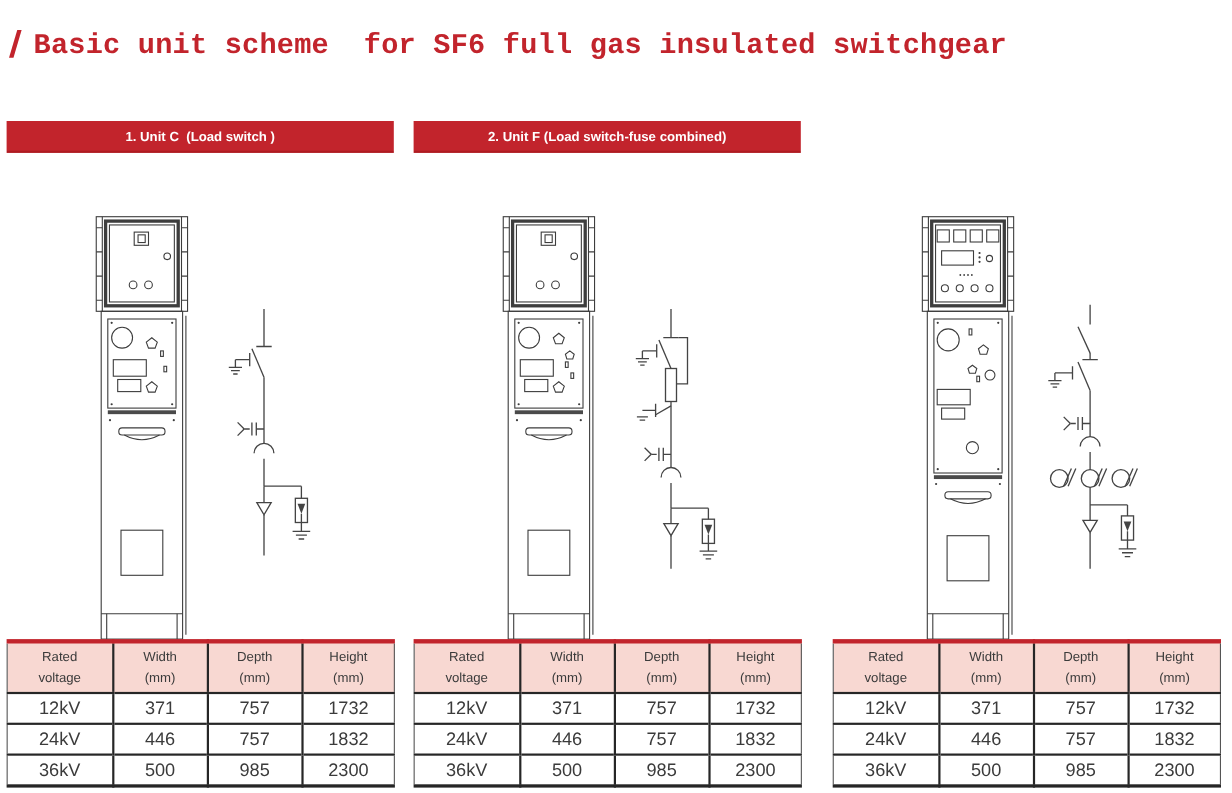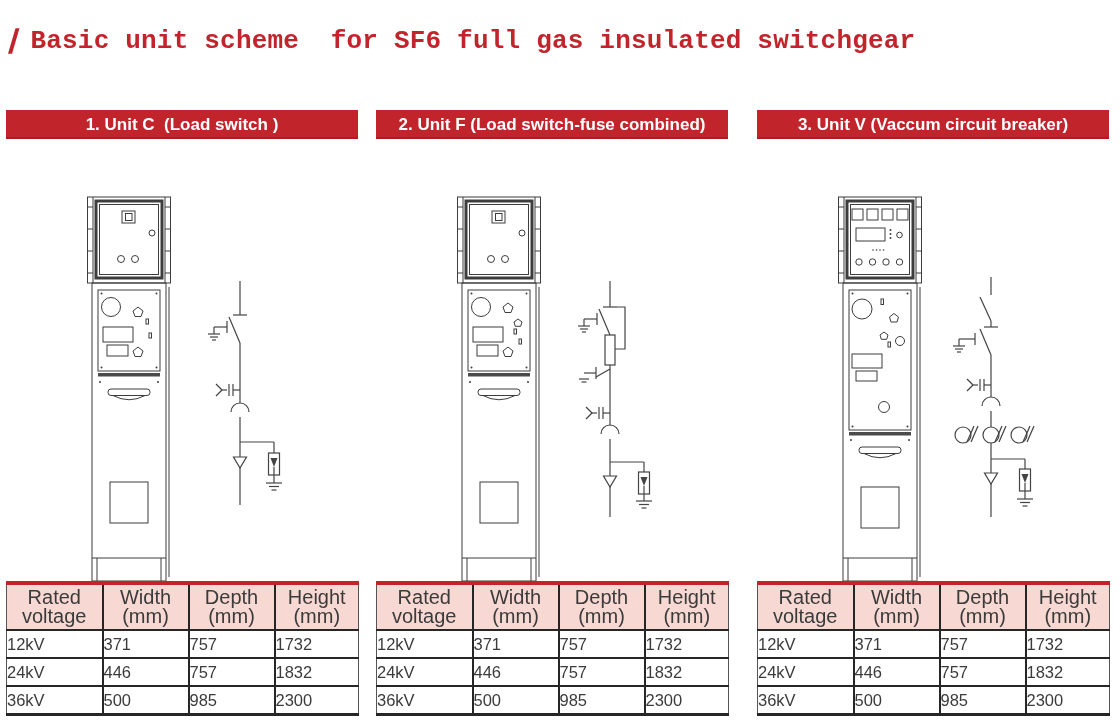--- a/index.html
+++ b/index.html
@@ -13,42 +13,42 @@
   body{background:#e8e8e8;font-family:"Liberation Sans",sans-serif;}
   .page{position:relative;width:1120px;height:721px;background:#ffffff;overflow:hidden;}
 
   
   .title-row{position:absolute;left:9px;top:24px;display:flex;align-items:center;gap:12px;}
   .title-slash{color:var(--accent-red);font-size:34px;font-weight:bold;line-height:34px;transform:skewX(-6deg);}
   .page-title{color:var(--accent-red);font-size:26px;font-weight:bold;white-space:pre;letter-spacing:0.2px;font-family:Liberation Mono, monospace;}
 
   
   .col{position:absolute;top:110px;width:352px;height:605px;}
-  .banner{height:29px;background:var(--accent-red);color:#ffffff;font-size:17px;font-weight:bold;
+  .banner{height:29px;background:var(--accent-red);color:#ffffff;font-size:12px;font-weight:bold;
           text-align:center;line-height:29px;white-space:pre;box-shadow:inset 0 -2px 0 rgba(120,0,0,.25);}
   .figure{position:absolute;left:0;top:29px;width:352px;height:442px;}
   .cabinet{position:absolute;left:80px;top:56px;}
   .circuit{position:absolute;left:186px;top:138px;}
   svg.draw path,svg.draw rect,svg.draw line,svg.draw circle,svg.draw polygon,svg.draw polyline{
     stroke:var(--draw);fill:none;stroke-width:1;}
   svg.draw .thick{stroke-width:3;}
   svg.draw .band{fill:#4a4a4a;stroke:none;}
   svg.draw .dot{fill:var(--draw);stroke:none;}
   svg.circ line,svg.circ path,svg.circ rect,svg.circ circle,svg.circ polygon,svg.circ polyline{
     stroke:#444444;fill:none;stroke-width:1.2;}
   svg.circ .fillshape{fill:#444444;stroke:none;}
 
   
   table.dims{position:absolute;left:0;top:471px;width:352px;border-collapse:collapse;table-layout:fixed;
              border-top:4px solid var(--accent-red);border-bottom:3px solid var(--line-dark);
              border-left:1px solid #555;border-right:1px solid #555;}
-  table.dims th{background:var(--header-pink);color:var(--text);font-weight:normal;font-size:20px;
+  table.dims th{background:var(--header-pink);color:var(--text);font-weight:normal;font-size:12px;
                 line-height:19px;padding:3px 0;white-space:pre-line;text-align:center;
                 border-bottom:2.5px solid var(--line-dark);}
-  table.dims td{color:var(--text);font-size:16.5px;padding:3px 0;line-height:20px;}
+  table.dims td{color:var(--text);font-size:16.5px;text-align:center;padding:3px 0;line-height:20px;}
   table.dims tbody tr + tr td{border-top:2px solid var(--line-dark);}
   table.dims th:not(:first-child),table.dims td:not(:first-child){border-left:2px solid var(--line-dark);}
   table.dims col.c0{width:96px;} table.dims col.c1{width:86px;}
   table.dims col.c2{width:86px;} table.dims col.c3{width:84px;}
 </style>
 </head>
 <body>
 
 <div class="page">
 
@@ -359,21 +359,20 @@
           <td>36kV</td>
           <td>500</td>
           <td>985</td>
           <td>2300</td>
         </tr>
       </tbody>
     </table>
   </section>
 
   <section class="col" style="left:757px">
-    <div class="banner">3. Unit V (Vaccum circuit breaker)</div>
     <div class="figure">
 
       <svg class="draw cabinet" width="86" height="392" viewBox="0 0 86 392">
         <g>
           <rect x="1.5" y="2" width="83" height="86"></rect>
           <line x1="7" y1="2" x2="7" y2="88"></line>
             <line x1="79" y1="2" x2="79" y2="88"></line>
           <line x1="1.5" y1="12" x2="7" y2="12"></line>
             <line x1="1.5" y1="34" x2="7" y2="34"></line>
           <line x1="1.5" y1="56" x2="7" y2="56"></line>

